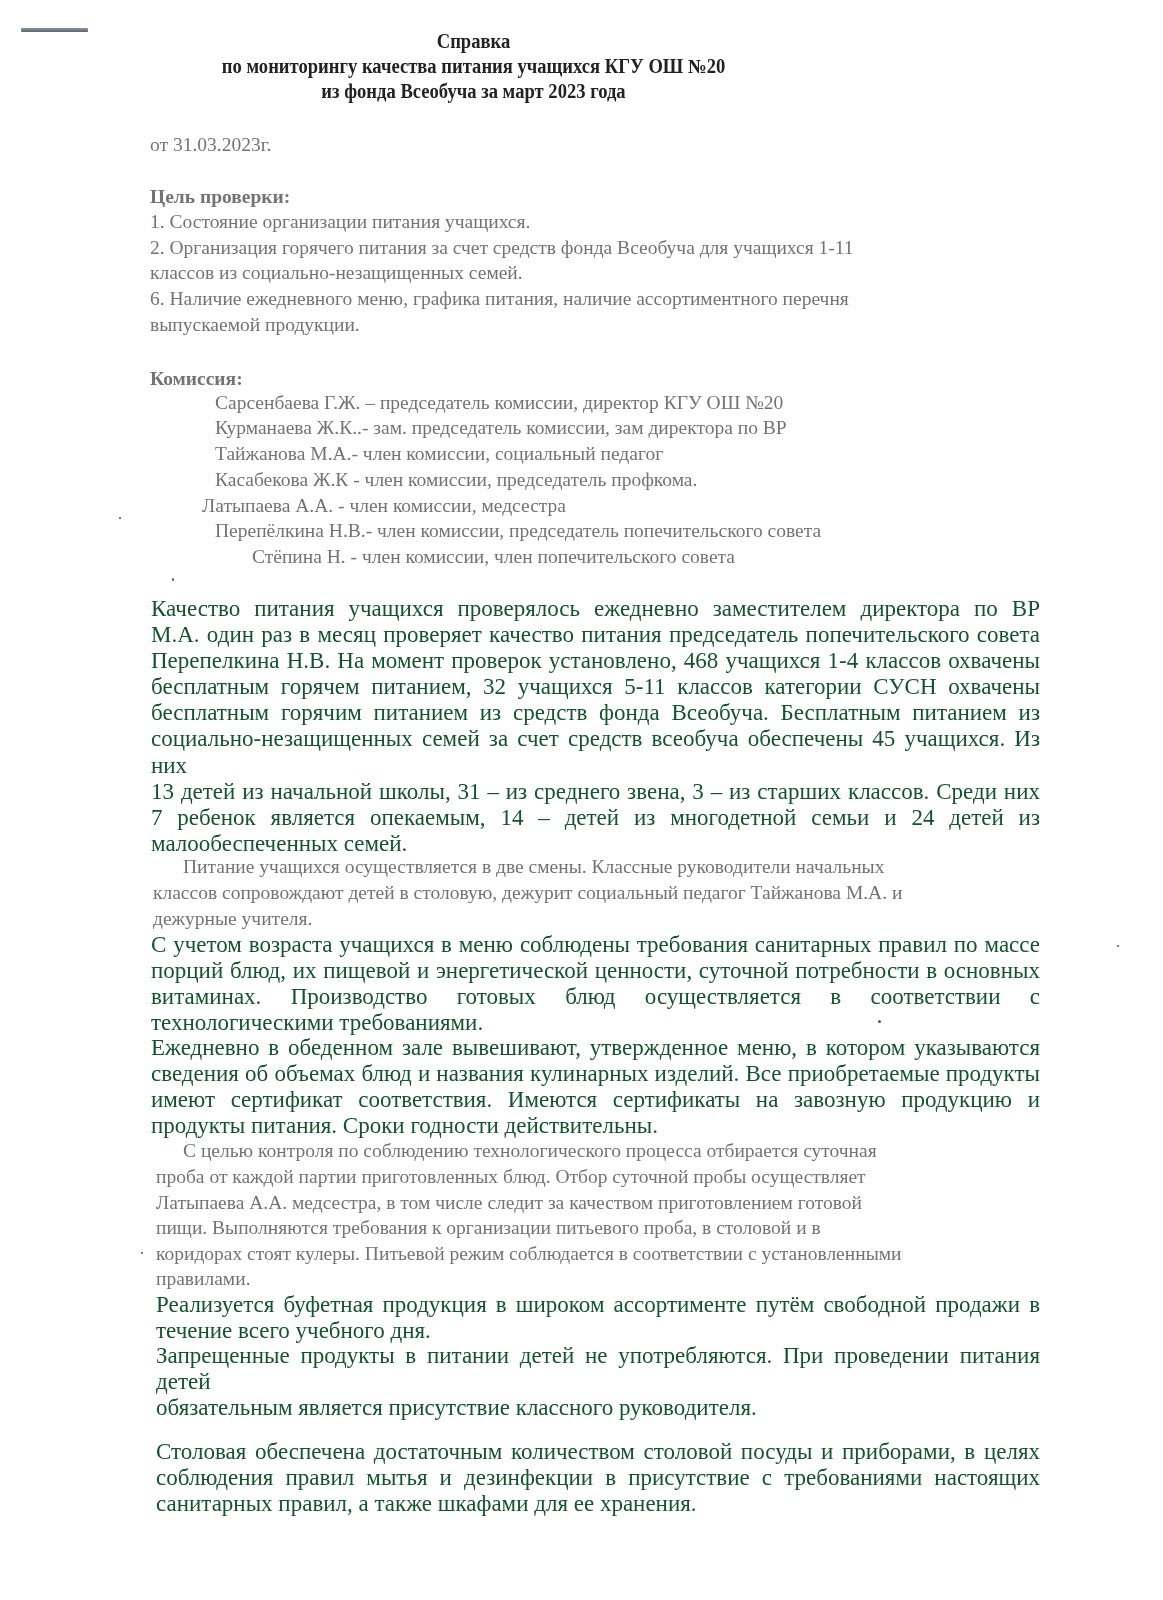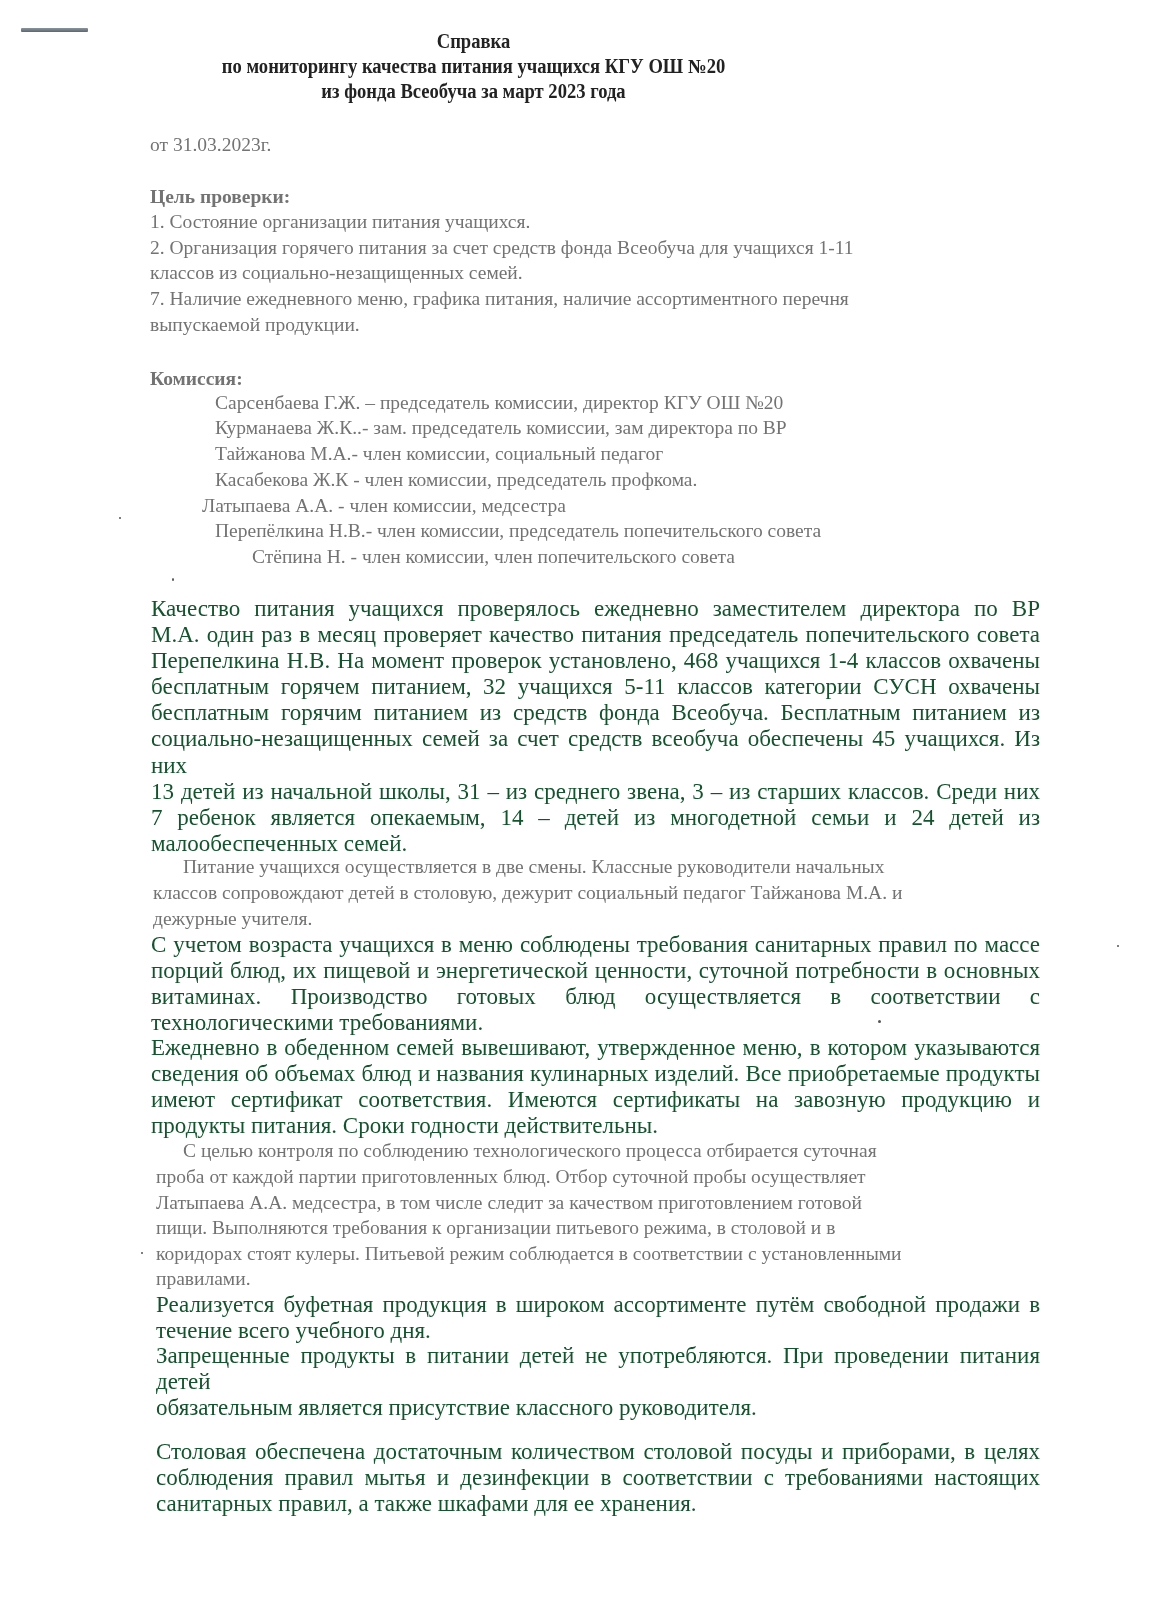--- a/index.html
+++ b/index.html
@@ -42,21 +42,21 @@
     <div class="title-line">по мониторингу качества питания учащихся КГУ ОШ №20</div>
     <div class="title-line">из фонда Всеобуча за март 2023 года</div>
   </div>
 
   <div class="line" style="left:150px; top:132px;">от 31.03.2023г.</div>
 
   <div class="line bold" style="left:150px; top:184px;">Цель проверки:</div>
   <div class="line" style="left:150px; top:209px;">1. Состояние организации питания учащихся.</div>
   <div class="line" style="left:150px; top:235px;">2. Организация горячего питания за счет средств фонда Всеобуча для учащихся 1-11</div>
   <div class="line" style="left:150px; top:260px;">классов из социально-незащищенных семей.</div>
-  <div class="line" style="left:150px; top:286px;">7. Наличие ежедневного меню, графика питания, наличие ассортиментного перечня</div>
+  <div class="line" style="left:150px; top:286px;">6. Наличие ежедневного меню, графика питания, наличие ассортиментного перечня</div>
   <div class="line" style="left:150px; top:312px;">выпускаемой продукции.</div>
 
   <div class="line bold" style="left:150px; top:366px;">Комиссия:</div>
   <div class="line" style="left:215px; top:390px;">Сарсенбаева Г.Ж. – председатель комиссии, директор КГУ ОШ №20</div>
   <div class="line" style="left:215px; top:415px;">Курманаева Ж.К..- зам. председатель комиссии, зам директора по ВР</div>
   <div class="line" style="left:215px; top:441px;">Тайжанова М.А.- член комиссии, социальный педагог</div>
   <div class="line" style="left:215px; top:467px;">Касабекова Ж.К - член комиссии, председатель профкома.</div>
   <div class="line" style="left:202px; top:493px;">Латыпаева А.А. - член комиссии, медсестра</div>
   <div class="line" style="left:215px; top:518px;">Перепёлкина Н.В.- член комиссии, председатель попечительского совета</div>
   <div class="line" style="left:215px; top:544px;margin-left:37px;"> Стёпина Н. - член комиссии, член попечительского совета</div>
@@ -78,46 +78,46 @@
   <div class="line" style="left:153px; top:906px;">дежурные учителя.</div>
 
   <div class="just" style="top:932px;">
     <span>С учетом возраста учащихся в меню соблюдены требования санитарных правил по массе</span>
     <span>порций блюд, их пищевой и энергетической ценности, суточной потребности в основных</span>
     <span>витаминах. Производство готовых блюд осуществляется в соответствии с</span>
     <span class="last">технологическими требованиями.</span>
   </div>
 
   <div class="just" style="top:1035px;">
-    <span>Ежедневно в обеденном семей вывешивают, утвержденное меню, в котором указываются</span>
+    <span>Ежедневно в обеденном зале вывешивают, утвержденное меню, в котором указываются</span>
     <span>сведения об объемах блюд и названия кулинарных изделий. Все приобретаемые продукты</span>
     <span>имеют сертификат соответствия. Имеются сертификаты на завозную продукцию и</span>
     <span class="last">продукты питания. Сроки годности действительны.</span>
   </div>
 
   <div class="line" style="left:183px; top:1138px;">С целью контроля по соблюдению технологического процесса отбирается суточная</div>
   <div class="line" style="left:156px; top:1164px;">проба от каждой партии приготовленных блюд. Отбор суточной пробы осуществляет</div>
   <div class="line" style="left:156px; top:1190px;">Латыпаева  А.А.  медсестра, в том числе следит за качеством приготовлением готовой</div>
-  <div class="line" style="left:156px; top:1215px;">пищи. Выполняются требования к организации питьевого режима, в столовой  и в</div>
+  <div class="line" style="left:156px; top:1215px;">пищи. Выполняются требования к организации питьевого проба, в столовой  и в</div>
   <div class="line" style="left:156px; top:1241px;">коридорах стоят кулеры. Питьевой режим соблюдается в соответствии с установленными</div>
   <div class="line" style="left:156px; top:1266px;">правилами.</div>
 
   <div class="just" style="top:1292px; left:156px; width:884px;">
     <span>Реализуется буфетная продукция в широком ассортименте путём свободной продажи в</span>
     <span class="last">течение всего учебного дня.</span>
   </div>
 
   <div class="just" style="top:1343px; left:156px; width:884px;">
     <span>Запрещенные продукты в питании детей не употребляются. При проведении питания детей</span>
     <span class="last">обязательным является присутствие классного руководителя.</span>
   </div>
 
   <div class="just" style="top:1439px; left:156px; width:884px;">
     <span>Столовая обеспечена достаточным количеством столовой посуды и приборами, в целях</span>
-    <span>соблюдения правил мытья и дезинфекции в соответствии с требованиями настоящих</span>
+    <span>соблюдения правил мытья и дезинфекции в присутствие с требованиями настоящих</span>
     <span class="last">санитарных правил, а также шкафами для ее хранения.</span>
   </div>
 
   <div class="speck" style="left:172px; top:578px; width:2px; height:3px;"></div>
   <div class="speck" style="left:878px; top:1020px;"></div>
   <div class="speck" style="left:1117px; top:945px; width:2px; height:2px;"></div>
   <div class="speck" style="left:141px; top:1252px; width:2px; height:2px;"></div>
   <div class="speck" style="left:119px; top:517px; width:2px; height:2px;"></div>
 </div>
 

